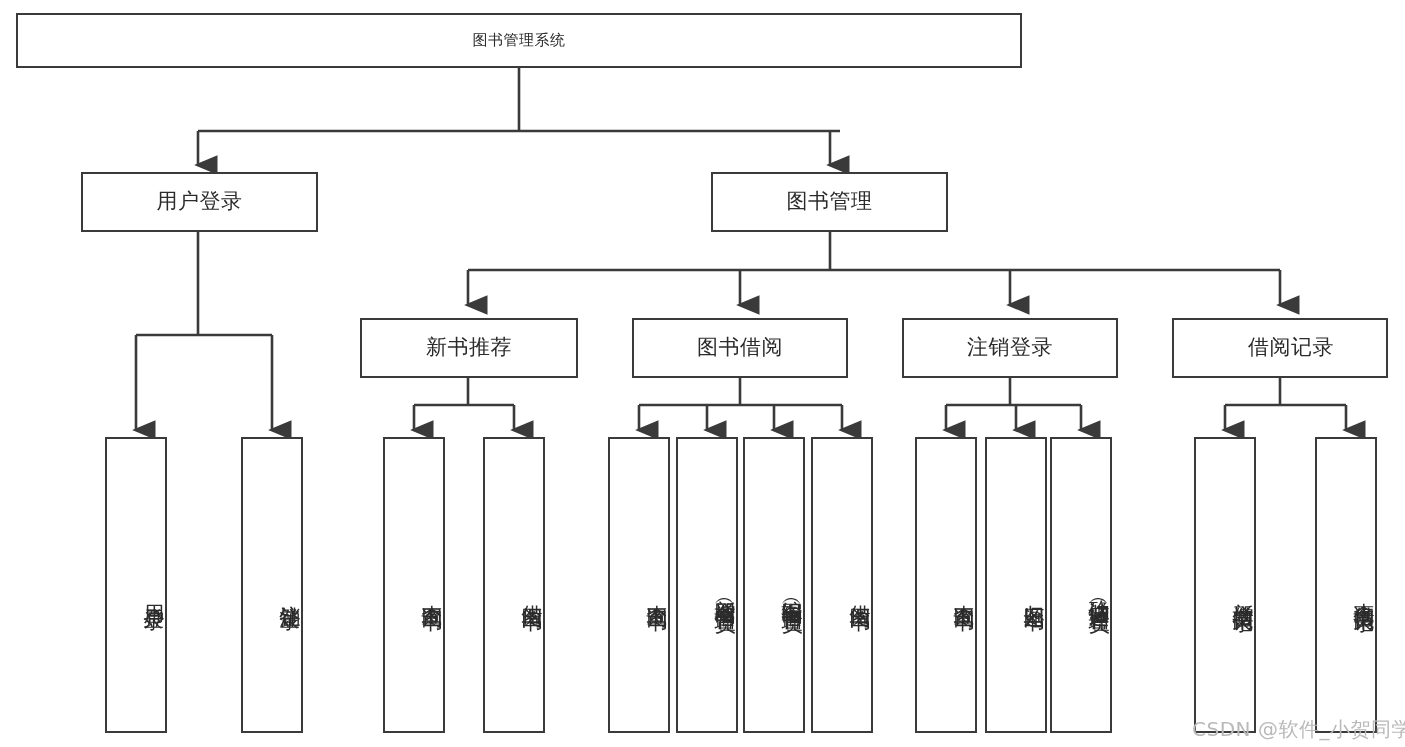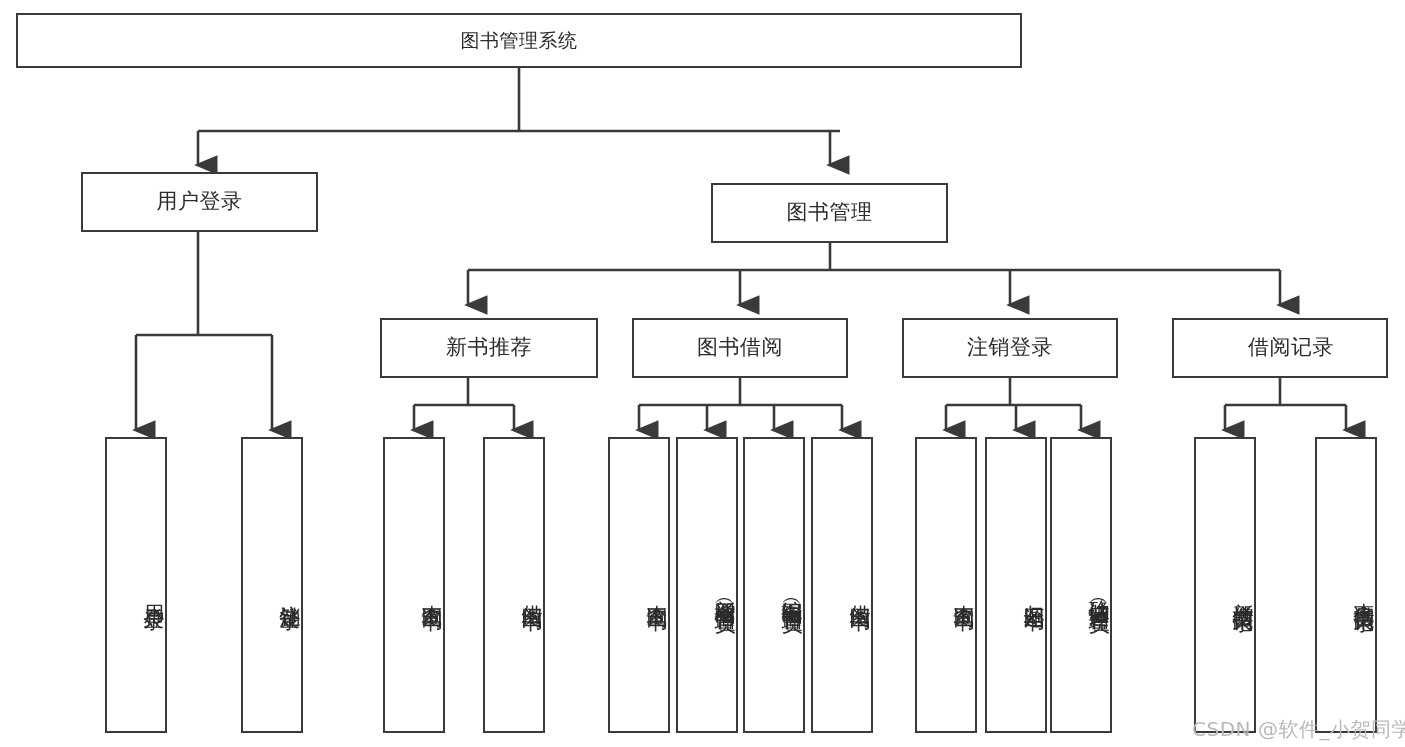--- a/index.html
+++ b/index.html
@@ -36,21 +36,21 @@
     align-items: center;
     justify-content: center;
     text-align: center;
   }
   .node-h {
     font-size: 21px;
     line-height: 1.1;
     letter-spacing: 0.5px;
   }
   .node-root {
-    font-size: 19px;
+    font-size: 15px;
     text-align: center;
   }
   .node-v {
     writing-mode: vertical-rl;
     text-orientation: upright;
     align-items: flex-start;
     justify-content: center;
     padding-top: 14px;
     font-size: 21px;
     line-height: 1.08;
@@ -126,25 +126,25 @@
     </g>
   </svg>
 
   <div class="node node-h node-root" style="left:16px; top:13px; width:1006px; height:55px;">
     <span>图书管理系统</span>
   </div>
 
   <div class="node node-h" style="left:81px; top:172px; width:237px; height:60px;">
     <span>用户登录</span>
   </div>
-  <div class="node node-h" style="left:711px; top:183px; width:237px; height:60px;">
+  <div class="node node-h" style="left:711px; top:172px; width:237px; height:60px;">
     <span>图书管理</span>
   </div>
 
-  <div class="node node-h" style="left:360px; top:318px; width:218px; height:60px;margin-left:20px;">
+  <div class="node node-h" style="left:360px; top:318px; width:218px; height:60px;">
     <span>新书推荐</span>
   </div>
   <div class="node node-h" style="left:632px; top:318px; width:216px; height:60px;">
     <span>图书借阅</span>
   </div>
   <div class="node node-h" style="left:902px; top:318px; width:216px; height:60px;">
     <span>注销登录</span>
   </div>
   <div class="node node-h" style="left:1172px; top:318px; width:216px; height:60px;padding-left:22px;">
     <span>借阅记录</span>

